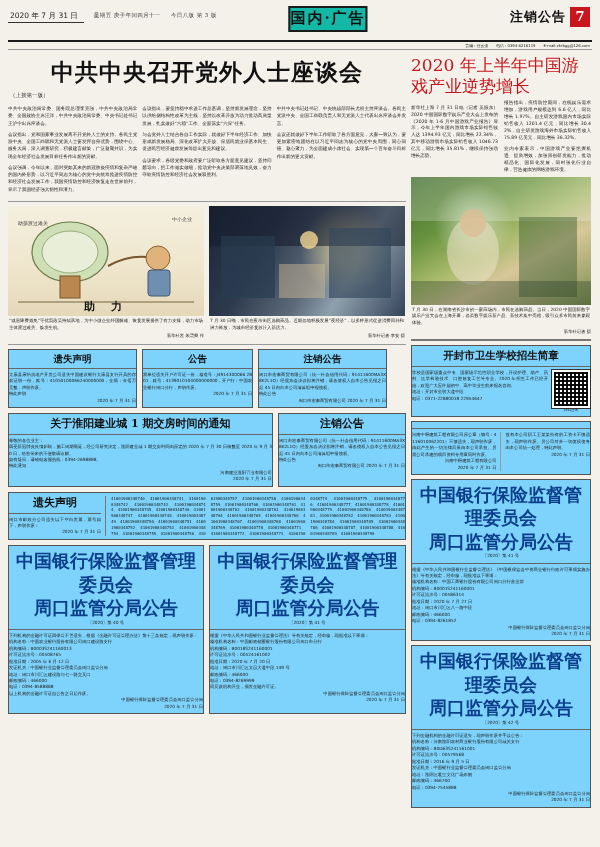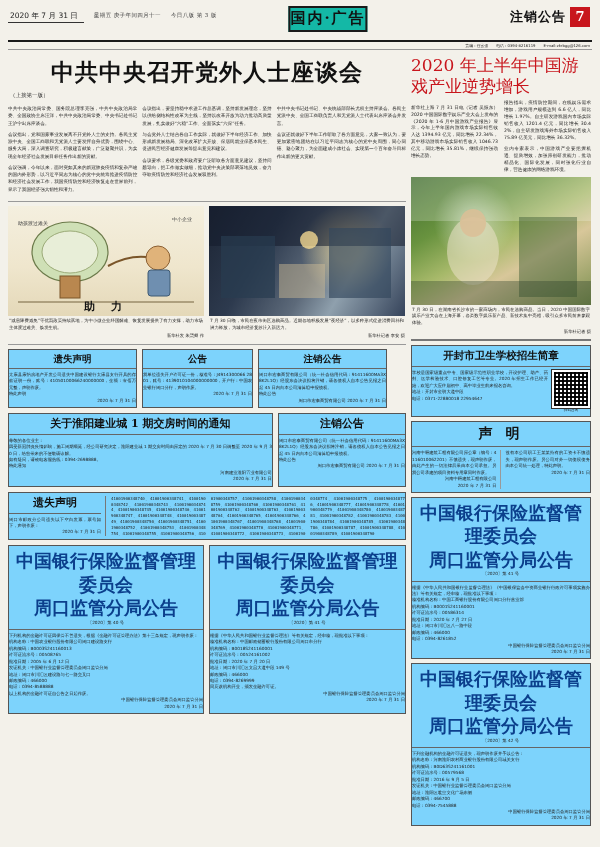--- a/index.html
+++ b/index.html
@@ -374,21 +374,20 @@
             <div class="mini">电话：0371-22880018  22954647</div>
           </div>
           <div style="text-align:center">
             <div class="qr"></div>
             <div class="mini-c" style="font-size:3.6px">扫码咨询</div>
           </div>
         </div>
       </div>
 
       <div class="box" style="margin-top:4px">
-        <div class="decl-t">声 明</div>
         <div class="hr-thin"></div>
         <div class="row">
           <div style="flex:1;border-right:1px solid #999;padding-right:3px;">
             <div class="mini">河南中籍建筑工程有限公司原公章（编号：4116010062201）不慎遗失，现声明作废，由此产生的一切法律后果由本公司承担。另我公司承建的项目资料专用章同时作废。</div>
             <div class="sign">河南中籍建筑工程有限公司</div>
             <div class="sign">2020 年 7 月 31 日</div>
           </div>
           <div style="flex:1">
             <div class="mini">兹有本公司职工王某某持有的工资卡不慎遗失，现声明作废。另公司对外一切债权债务由本公司统一处理，特此声明。</div>
             <div class="sign">2020 年 7 月 31 日</div>

